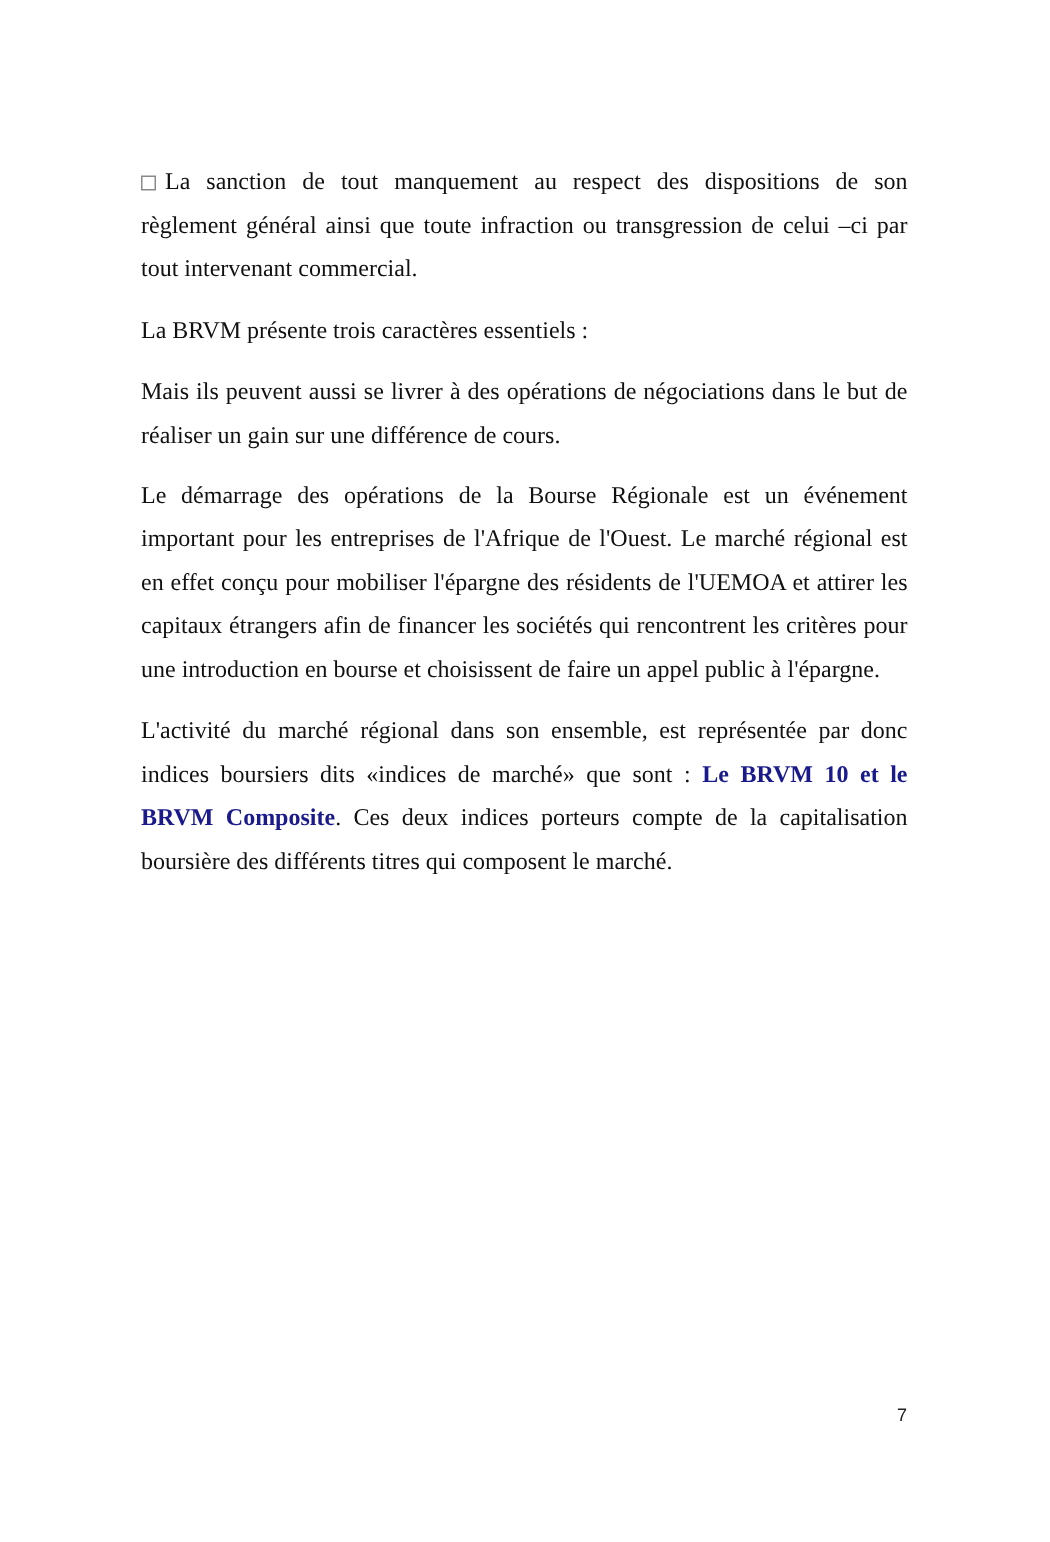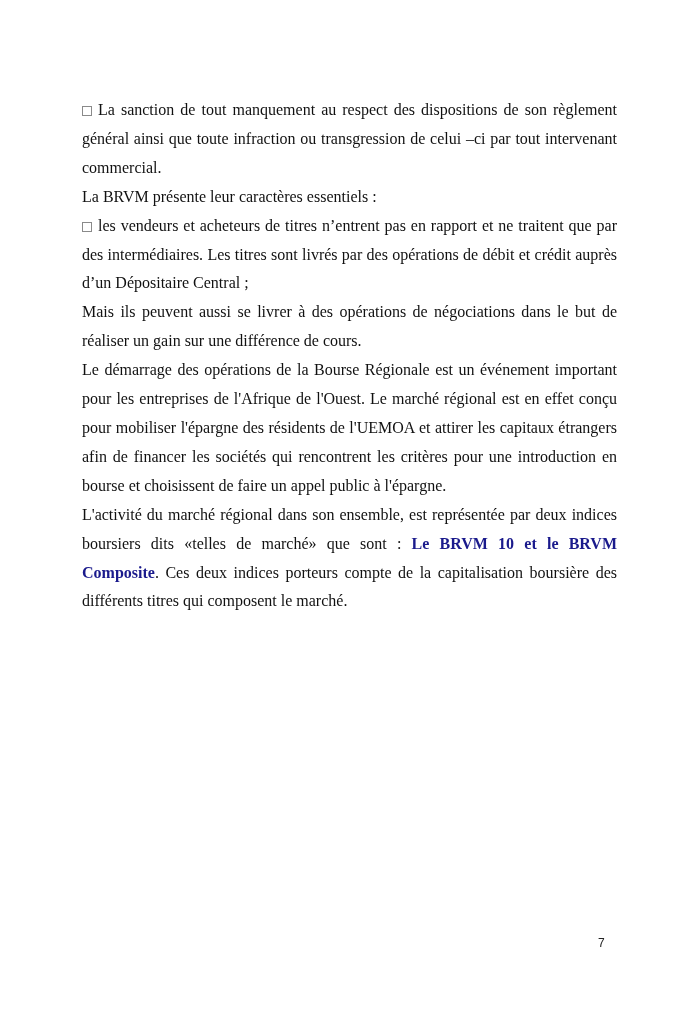--- a/index.html
+++ b/index.html
@@ -18,21 +18,21 @@
       left: 82px;
       top: 96px;
       width: 535px;
       font-family: "Liberation Serif", "DejaVu Serif", serif;
       font-size: 16px;
       line-height: 28.9px;
       color: #111111;
       text-align: justify;
     }
     .para {
-      margin: 0;
+      margin: 12px;
       padding: 0;
     }
     .bullet-box {
       display: inline-block;
       width: 10px;
       height: 10px;
       border: 1px solid #8a8a8a;
       background: #ffffff;
       margin-right: 6px;
       vertical-align: -1px;
@@ -52,29 +52,26 @@
     }
   </style>
 </head>
 <body>
 
 <div class="page-body">
   <p class="para">
     <span class="bullet-box"></span><span>La sanction de tout manquement au respect des dispositions de son règlement général ainsi que toute infraction ou transgression de celui –ci par tout intervenant commercial.</span>
   </p>
   <p class="para">
-    <span>La BRVM présente leur caractères essentiels :</span>
-  </p>
-  <p class="para">
-    <span class="bullet-box"></span><span>les vendeurs et acheteurs de titres n’entrent pas en rapport et ne traitent que par des intermédiaires. Les titres sont livrés par des opérations de débit et crédit auprès d’un Dépositaire Central ;</span>
+    <span>La BRVM présente trois caractères essentiels :</span>
   </p>
   <p class="para">
     <span>Mais ils peuvent aussi se livrer à des opérations de négociations dans le but de réaliser un gain sur une différence de cours.</span>
   </p>
   <p class="para">
     <span>Le démarrage des opérations de la Bourse Régionale est un événement important pour les entreprises de l'Afrique de l'Ouest. Le marché régional est en effet conçu pour mobiliser l'épargne des résidents de l'UEMOA et attirer les capitaux étrangers afin de financer les sociétés qui rencontrent les critères pour une introduction en bourse et choisissent de faire un appel public à l'épargne.</span>
   </p>
   <p class="para">
-    <span>L'activité du marché régional dans son ensemble, est représentée par deux indices boursiers dits «telles de marché» que sont : </span><span class="emph" style="color: rgb(26, 26, 140);">Le BRVM 10 et le BRVM Composite</span><span>. Ces deux indices porteurs compte de la capitalisation boursière des différents titres qui composent le marché.</span>
+    <span>L'activité du marché régional dans son ensemble, est représentée par donc indices boursiers dits «indices de marché» que sont : </span><span class="emph" style="color: rgb(26, 26, 140);">Le BRVM 10 et le BRVM Composite</span><span>. Ces deux indices porteurs compte de la capitalisation boursière des différents titres qui composent le marché.</span>
   </p>
 </div>
 
 <div class="page-number">7</div>
 
 </body></html>

